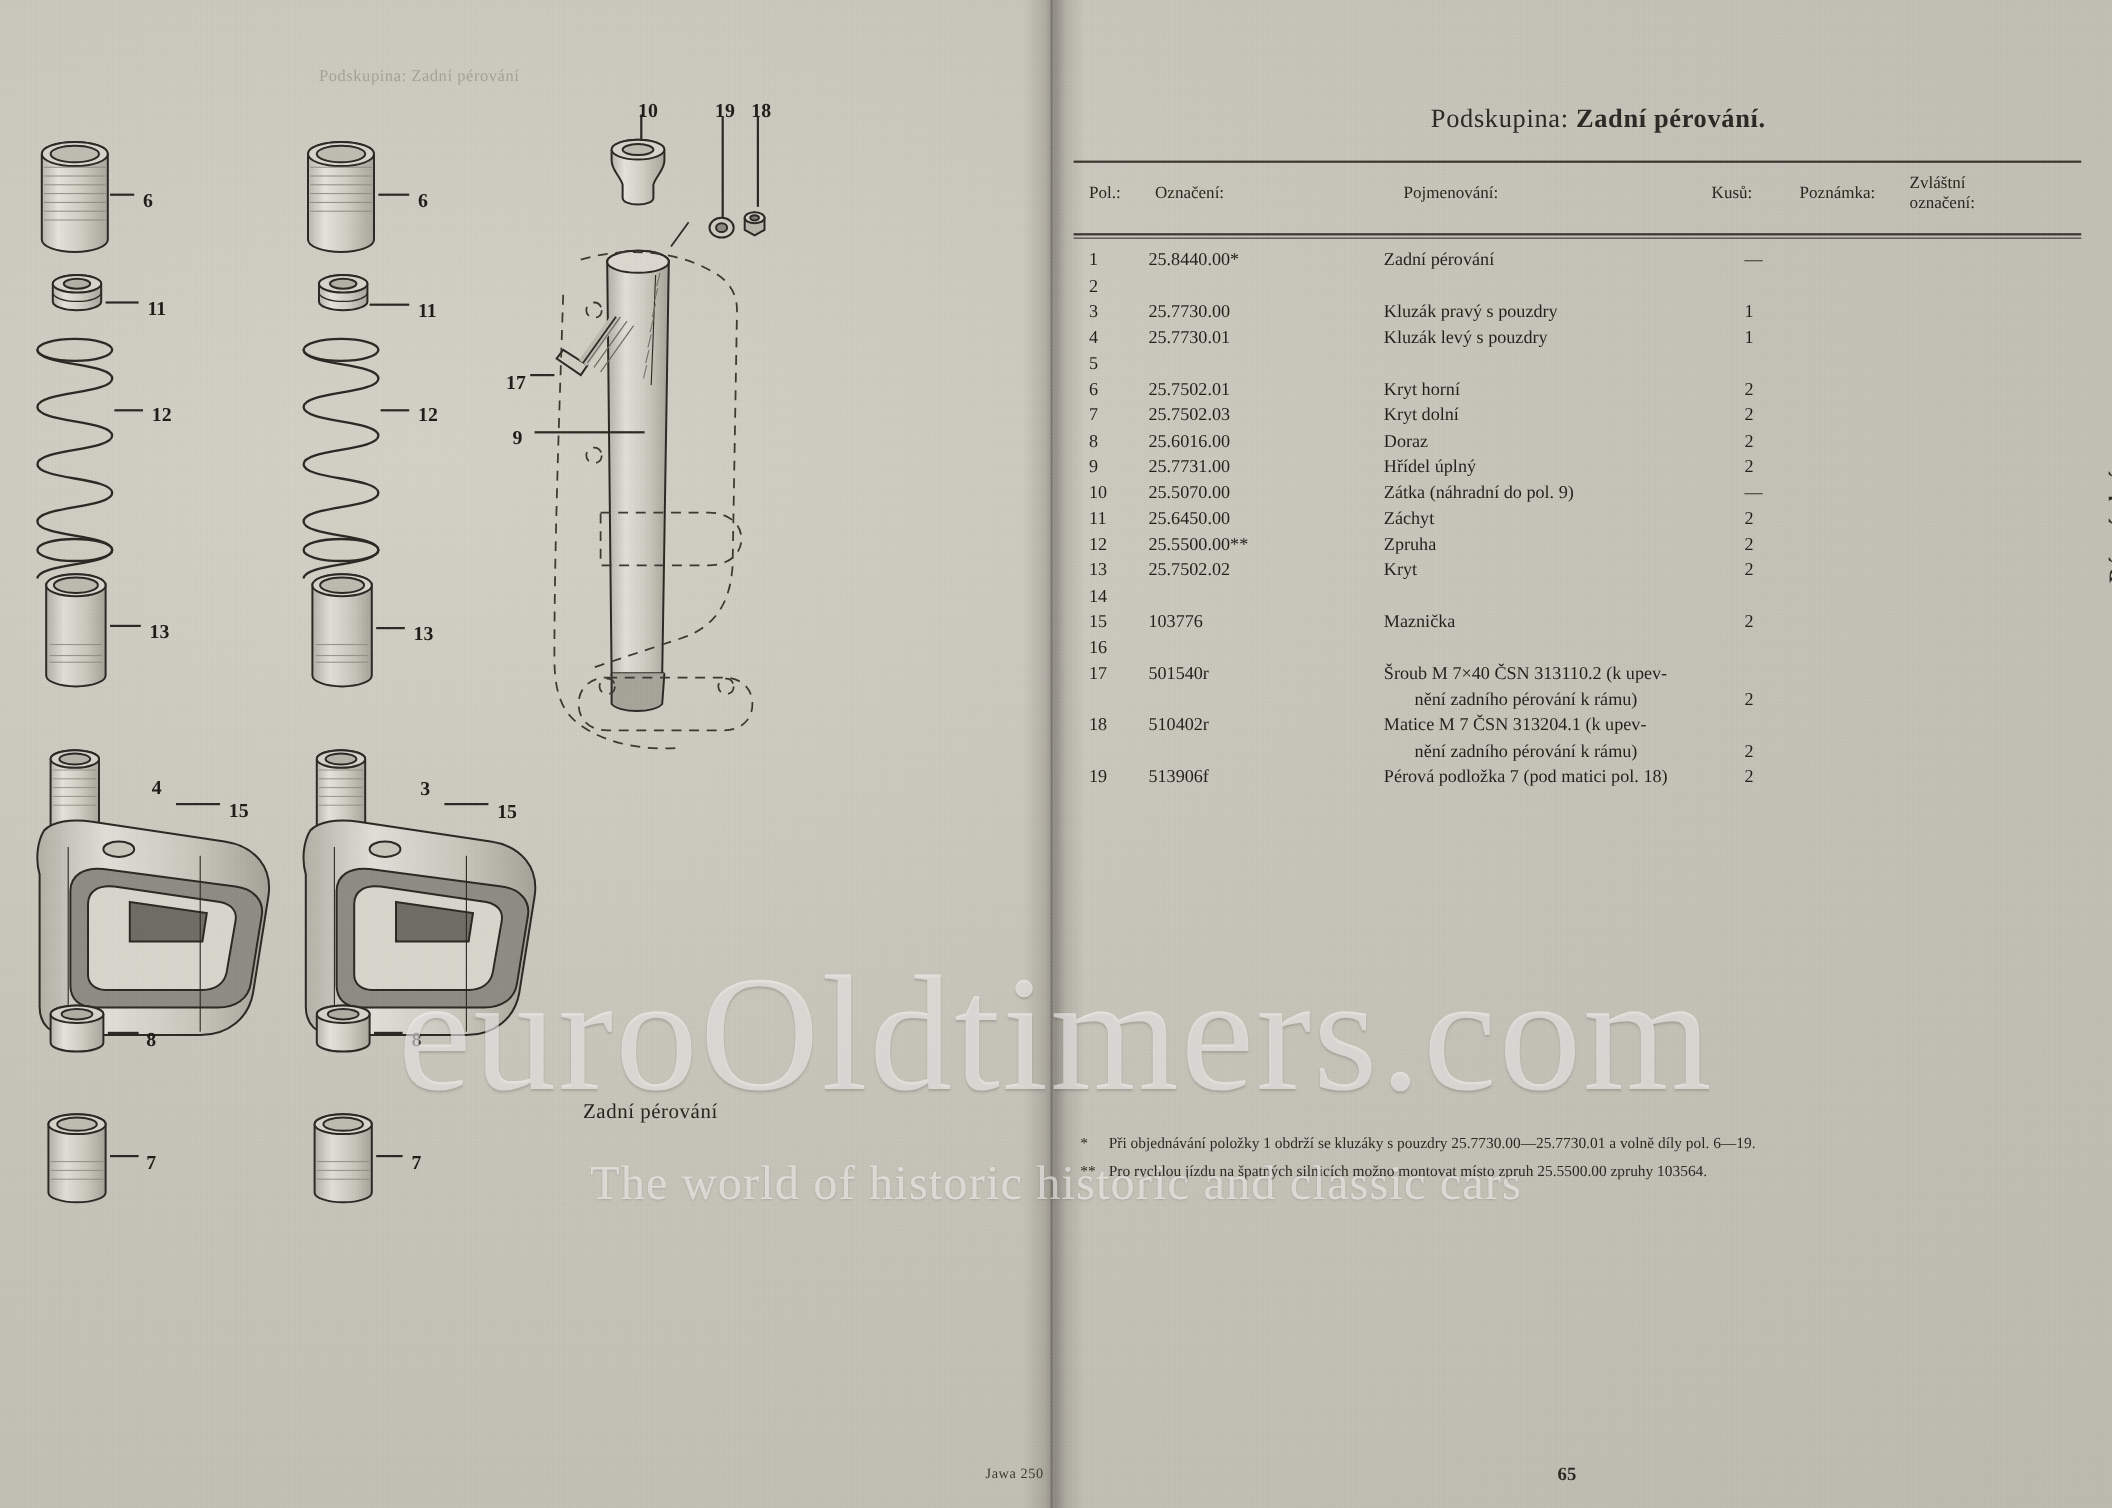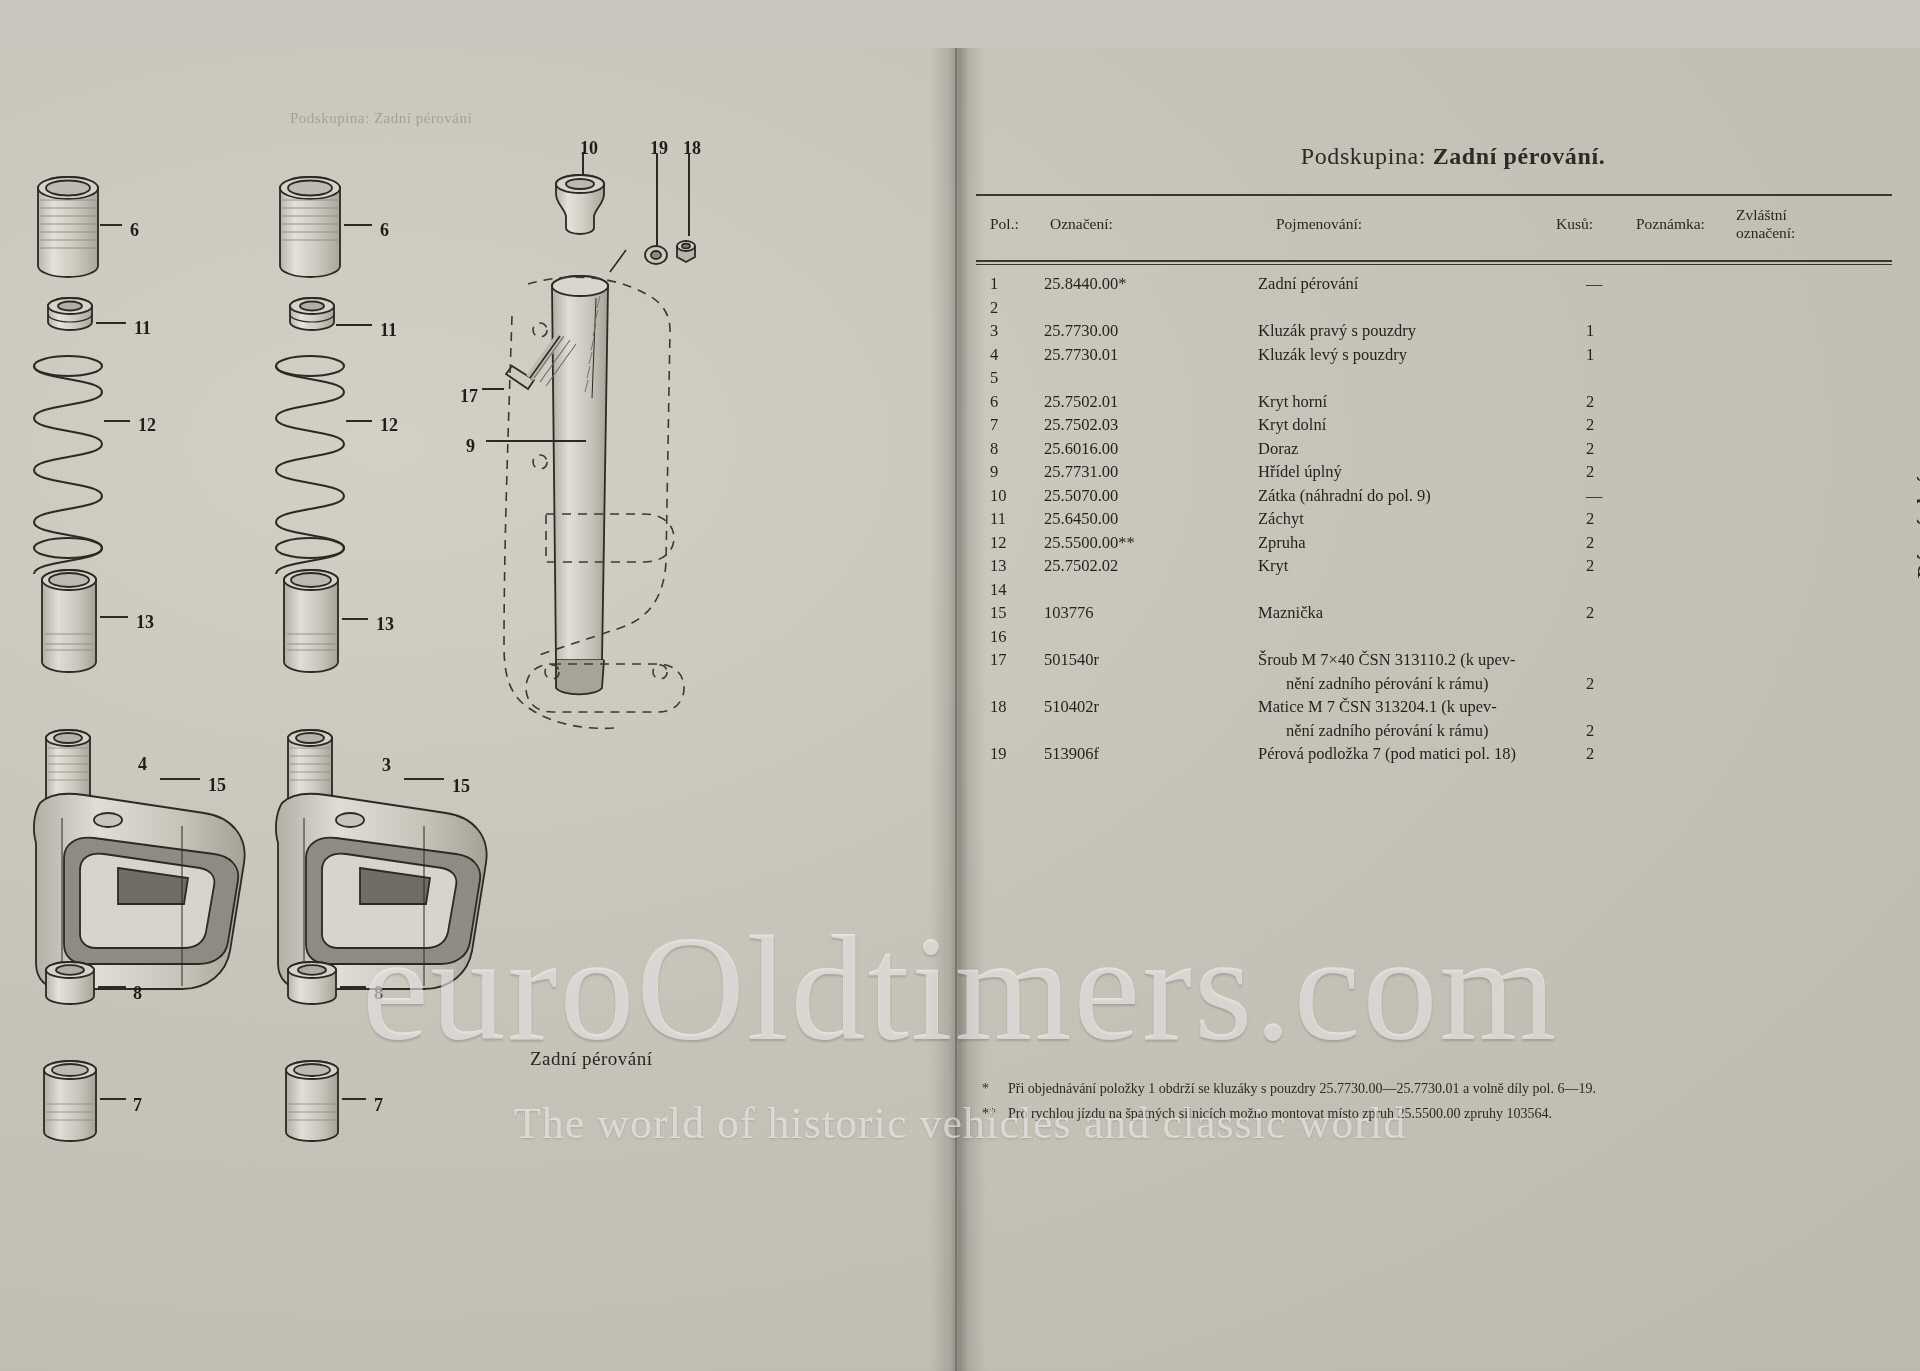--- a/index.html
+++ b/index.html
@@ -8,21 +8,20 @@
     background:#c9c6bd;
     font-family:"Liberation Serif", serif;
     overflow:hidden;
     position:relative;
   }
   
   #page{
     position:absolute;inset:0;
     background:
       radial-gradient(ellipse at 20% 30%, #d4d1c7 0%, #c7c4ba 45%, #bdbab0 100%);
-    margin-top: 48px;
   }
   
   #grain{
     position:absolute;inset:0;
     background-image:
       repeating-linear-gradient(0deg, rgba(0,0,0,0.012) 0 1px, rgba(255,255,255,0.012) 1px 2px),
       repeating-linear-gradient(90deg, rgba(0,0,0,0.010) 0 1px, rgba(255,255,255,0.010) 1px 2px);
     pointer-events:none;
   }
   
@@ -552,16 +551,16 @@
       </div>
 
     <div class="footer-left">Jawa 250</div>
     <div class="page-num">65</div>
   </div>
 
   <div id="grain"></div>
 
   <div id="wm">
     <div class="big">euroOldtimers.com</div>
-    <div class="small">The world of historic vehicles and classic world</div>
+    <div class="small">The world of historic historic and classic cars</div>
   </div>
 
 </div>
 
 </body></html>

